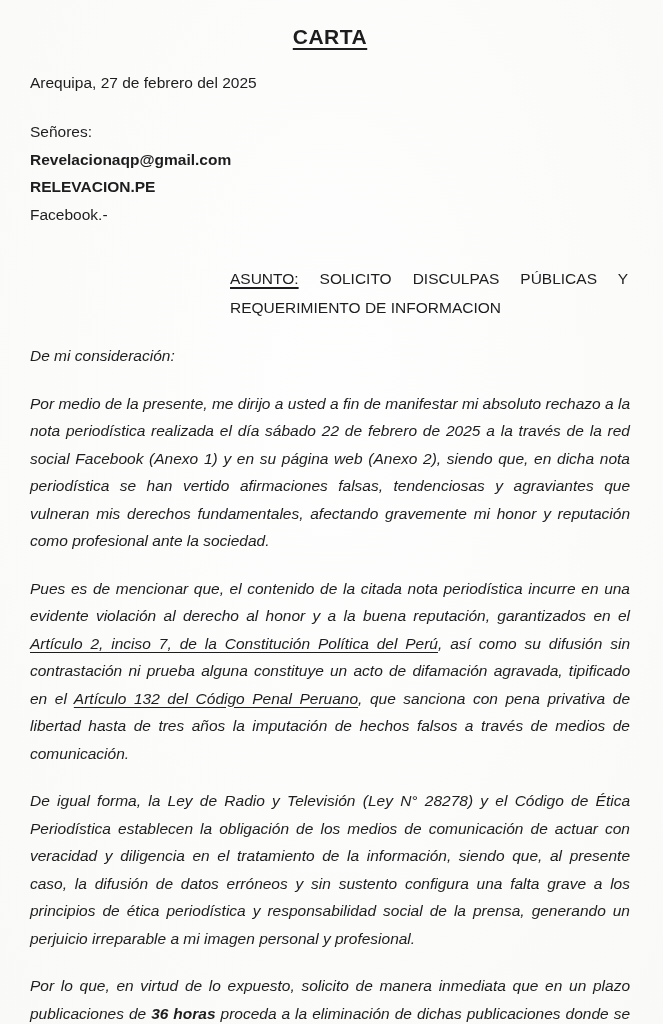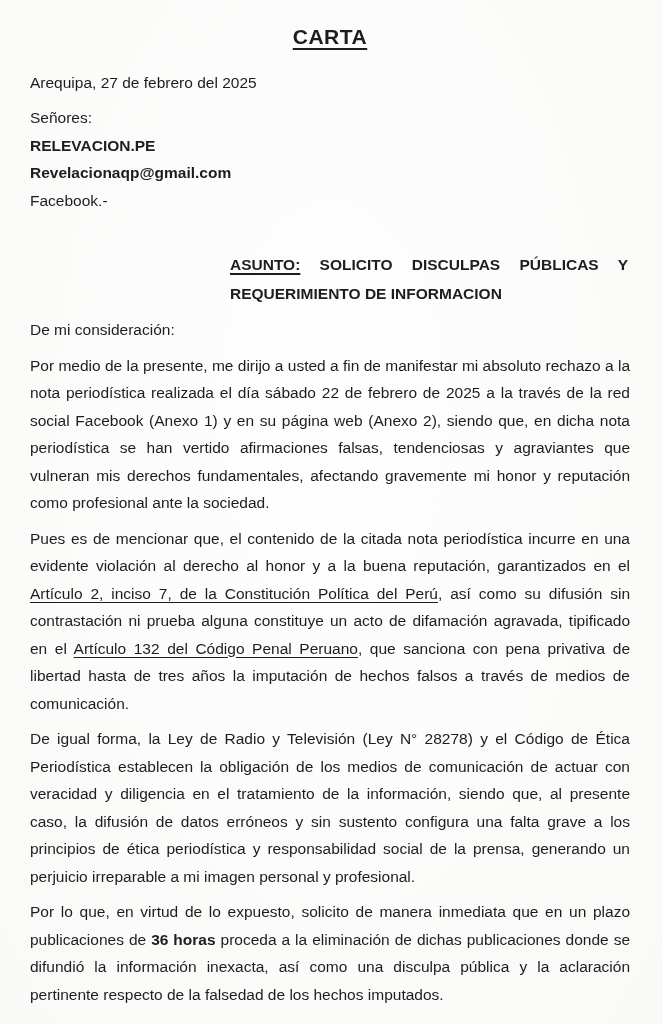--- a/index.html
+++ b/index.html
@@ -31,62 +31,63 @@
   .title span {
     text-decoration: underline;
     text-decoration-thickness: 2px;
     text-underline-offset: 4px;
   }
   .dateline {
     margin-top: 22px;
     padding-right: 23px;
     line-height: 22px;
   }
-  .recipient { margin-top: 10px; }
+  .recipient { margin-top: 24px; }
   .recipient div { line-height: 27.5px; }
   .bold { font-weight: bold; }
   .subject {
     margin-top: 36px;
     margin-left: 200px;
     width: 398px;
-    font-weight: bold;
+    font-weight: normal;
     text-align: justify;
     line-height: 29px;
   }
   .subject .label {
     text-decoration: underline;
     text-decoration-thickness: 2px;
     text-underline-offset: 3px;
   }
   .greeting { margin-top: 4px; }
   .body-paragraph {
-    margin-top: 8px;
+    margin-top: 20px;
     text-align: justify;
     line-height: 27.5px;
+    font-style: italic;
   }
   .u {
     text-decoration: underline;
     text-underline-offset: 3px;
   }
 </style>
 </head>
 <body>
 
 <div class="page">
 
   <div class="title">
     <span>CARTA</span>
   </div>
 
   <div class="dateline">Arequipa, 27 de febrero del 2025</div>
 
   <div class="recipient">
     <div>Señores:</div>
+    <div class="bold">Revelacionaqp@gmail.com</div>
     <div class="bold">RELEVACION.PE</div>
-    <div class="bold">Revelacionaqp@gmail.com</div>
     <div>Facebook.-</div>
   </div>
 
   <div class="subject">
     <span class="label">ASUNTO:</span>
     <span>SOLICITO DISCULPAS PÚBLICAS Y REQUERIMIENTO DE INFORMACION</span>
   </div>
 
   <div class="greeting body-paragraph">De mi consideración:</div>
 

